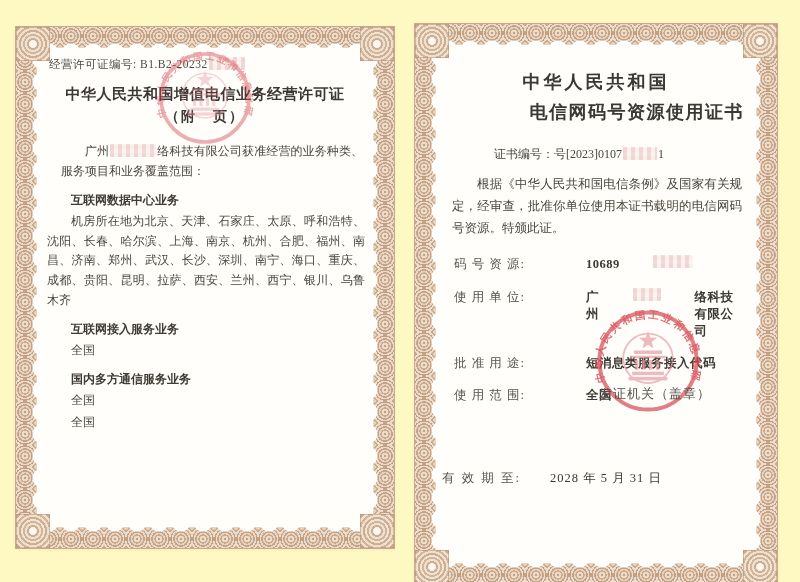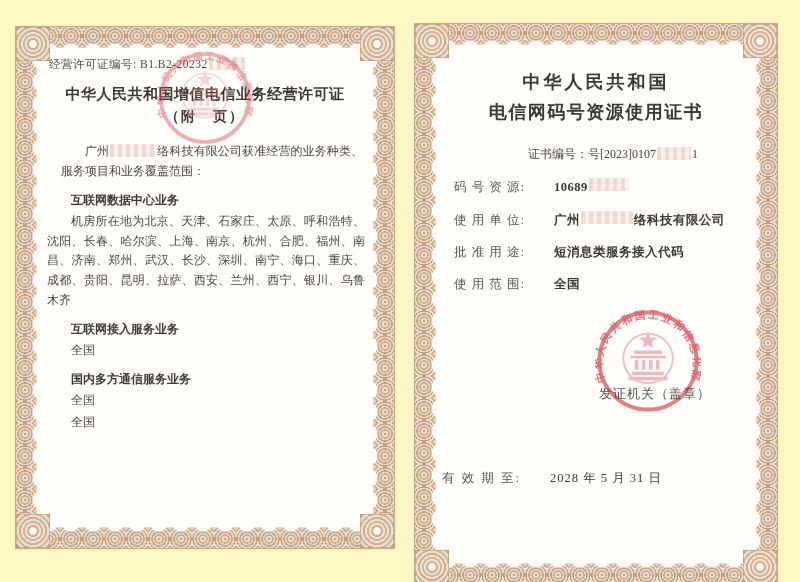--- a/index.html
+++ b/index.html
@@ -36,25 +36,25 @@
 
   .lic-row{margin:9px 0 0 4px;font-size:11.5px;letter-spacing:.5px;color:#4f4942;}
   .title-l1{margin-top:13px;text-align:center;font-weight:bold;font-size:15px;letter-spacing:.5px;color:#3c3733;}
   .title-l2{margin-top:4px;text-align:center;font-weight:bold;font-size:14px;letter-spacing:2px;color:#3c3733;}
   .intro-l{margin:15px 2px 0 16px;text-indent:2em;font-size:12px;line-height:1.7;text-align:justify;color:#4a443d;}
   .sec-h{margin:10px 0 0 26px;font-weight:bold;font-size:12px;color:#403a34;}
   .sec-p{margin:3px 0 0 2px;font-size:12px;line-height:1.65;text-align:justify;text-indent:2em;color:#4a443d;}
   .sec-p.short{margin-left:26px;text-indent:0;}
 
   .title-r1{margin-top:25px;text-align:center;font-weight:bold;font-size:18px;letter-spacing:3px;color:#3c3834;}
-  .title-r2{margin-top:6px;text-align:center;font-weight:bold;font-size:18px;letter-spacing:1.5px;color:#3c3834;}
+  .title-r2{margin-top:6px;text-align:right;font-weight:bold;font-size:18px;letter-spacing:1.5px;color:#3c3834;}
   .tiny-dash{position:absolute;top:40px;left:196px;width:6px;height:2px;background:#8a8populate5;background:#8a857f;opacity:.6;}
-  .certno{margin:22px 0 0 80px;font-size:12px;color:#4a443d;}
+  .certno{margin:22px 0 0 46px;font-size:12px;color:#4a443d;}
   .intro-r{margin:11px 2px 0 4px;text-indent:2em;font-size:12.5px;line-height:1.75;text-align:justify;color:#4a443d;}
-  .frow{display:flex;margin:15px 0 0 6px;font-size:12.5px;align-items:baseline;}
+  .frow{display:flex;margin:15px 0 0 6px;font-size:12.5px;align-items:baseline;gap:32px;}
   .frow .flabel{width:100px;letter-spacing:1px;color:#57514a;flex:none;}
   .frow .fval{font-weight:bold;color:#3e3832;letter-spacing:.5px;}
   .frow .fval.num{font-family:"Liberation Serif","DejaVu Serif",serif;}
   .dates{position:absolute;left:27px;top:446px;}
   .drow{display:flex;font-size:12.5px;margin-bottom:13px;align-items:baseline;}
   .drow .dlabel{width:108px;letter-spacing:2px;color:#57514a;flex:none;}
   .drow .dval{color:#3e3832;letter-spacing:1px;}
 
   
   .redact{display:inline-block;height:13px;vertical-align:-2px;border-radius:1px;margin:0 1px;
@@ -143,20 +143,21 @@
 
     <div class="content content-r">
       <div class="tiny-dash"></div>
       <div class="title-r1">中华人民共和国</div>
       <div class="title-r2">电信网码号资源使用证书</div>
 
       <div class="certno">
         <span>证书编号：号[2023]0107</span><span class="redact w34"></span><span>1</span>
       </div>
 
+      <p class="intro-r">根据《中华人民共和国电信条例》及国家有关规定，经审查，批准你单位使用本证书载明的电信网码号资源。特颁此证。</p>
 
       <div class="frow">
         <span class="flabel">码 号 资 源:</span>
         <span class="fval num">10689</span>
           <span class="redact w40"></span>
       </div>
       <div class="frow">
         <span class="flabel">使 用 单 位:</span>
         <span class="fval">广州</span>
           <span class="redact w52"></span>

